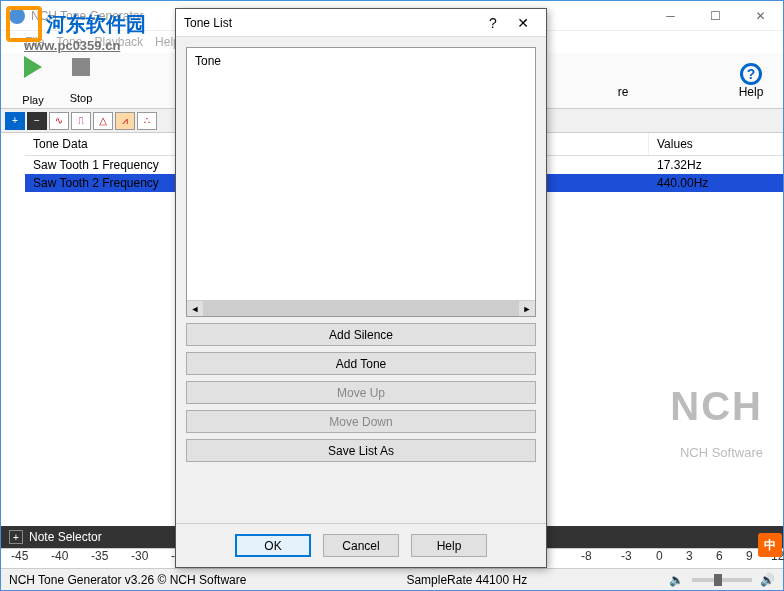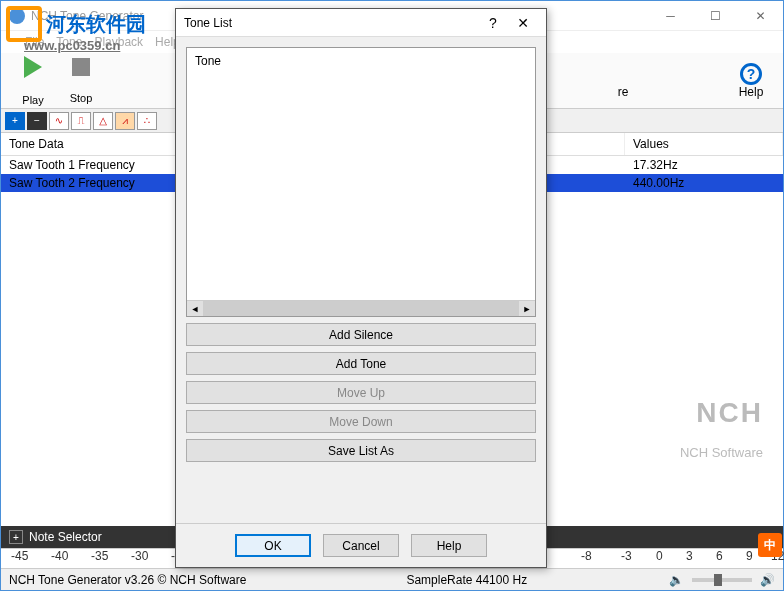--- a/index.html
+++ b/index.html
@@ -23,31 +23,31 @@
 .help-btn { display: flex; flex-direction: column; align-items: center; width: 48px; }
 .help-btn .icon-help { width: 22px; height: 22px; border: 3px solid #0066cc; border-radius: 50%; display: flex; align-items: center; justify-content: center; color: #0066cc; font-weight: bold; font-size: 14px; }
 
 .wave-bar { height: 24px; background: #f0f0f0; border-bottom: 1px solid #ccc; display: flex; align-items: center; padding: 0 4px; gap: 2px; }
 .wave-btn { width: 20px; height: 18px; border: 1px solid #999; background: #fff; display: flex; align-items: center; justify-content: center; font-size: 10px; }
 .wave-btn.plus { background: #0066cc; color: #fff; border-color: #0066cc; }
 .wave-btn.minus { background: #333; color: #fff; border-color: #333; }
 .wave-btn.red { color: #cc0000; }
 .wave-btn.active { background: #ffd8a8; }
 
-.data-table { flex: 1; background: #fff; }
+.data-table { flex: 1; background: #fff; padding-left: 24px; }
 .data-header { display: flex; background: #fff; border-bottom: 1px solid #ddd; }
 .data-header .col { padding: 4px 8px; border-right: 1px solid #eee; }
 .data-row { display: flex; }
 .data-row.selected { background: #1d4ed8; }
 .data-row .col { padding: 2px 8px; }
 .col-name { width: 624px; }
 .col-val { flex: 1; }
 
 .nch-logo { position: absolute; right: 20px; bottom: 130px; text-align: right; color: #bbb; }
-.nch-logo .big { font-size: 28px; font-weight: bold; letter-spacing: 2px; }
+.nch-logo .big { font-size: 40px; font-weight: bold; letter-spacing: 2px; }
 .nch-logo .small { font-size: 13px; margin-top: 16px; }
 
 .note-selector { height: 22px; background: #333; color: #fff; display: flex; align-items: center; padding: 0 8px; gap: 6px; }
 .note-selector .plus-box { width: 14px; height: 14px; border: 1px solid #888; display: flex; align-items: center; justify-content: center; font-size: 10px; }
 
 .ruler { height: 20px; background: #fff; border-top: 1px solid #ccc; display: flex; align-items: center; padding: 0 8px; font-size: 10px; color: #333; position: relative; }
 .ruler .tick { position: absolute; top: 0; }
 
 .status-bar { height: 22px; background: #f0f0f0; border-top: 1px solid #ccc; display: flex; align-items: center; padding: 0 8px; gap: 40px; }
 .status-bar .vol-area { margin-left: auto; display: flex; align-items: center; gap: 8px; }

